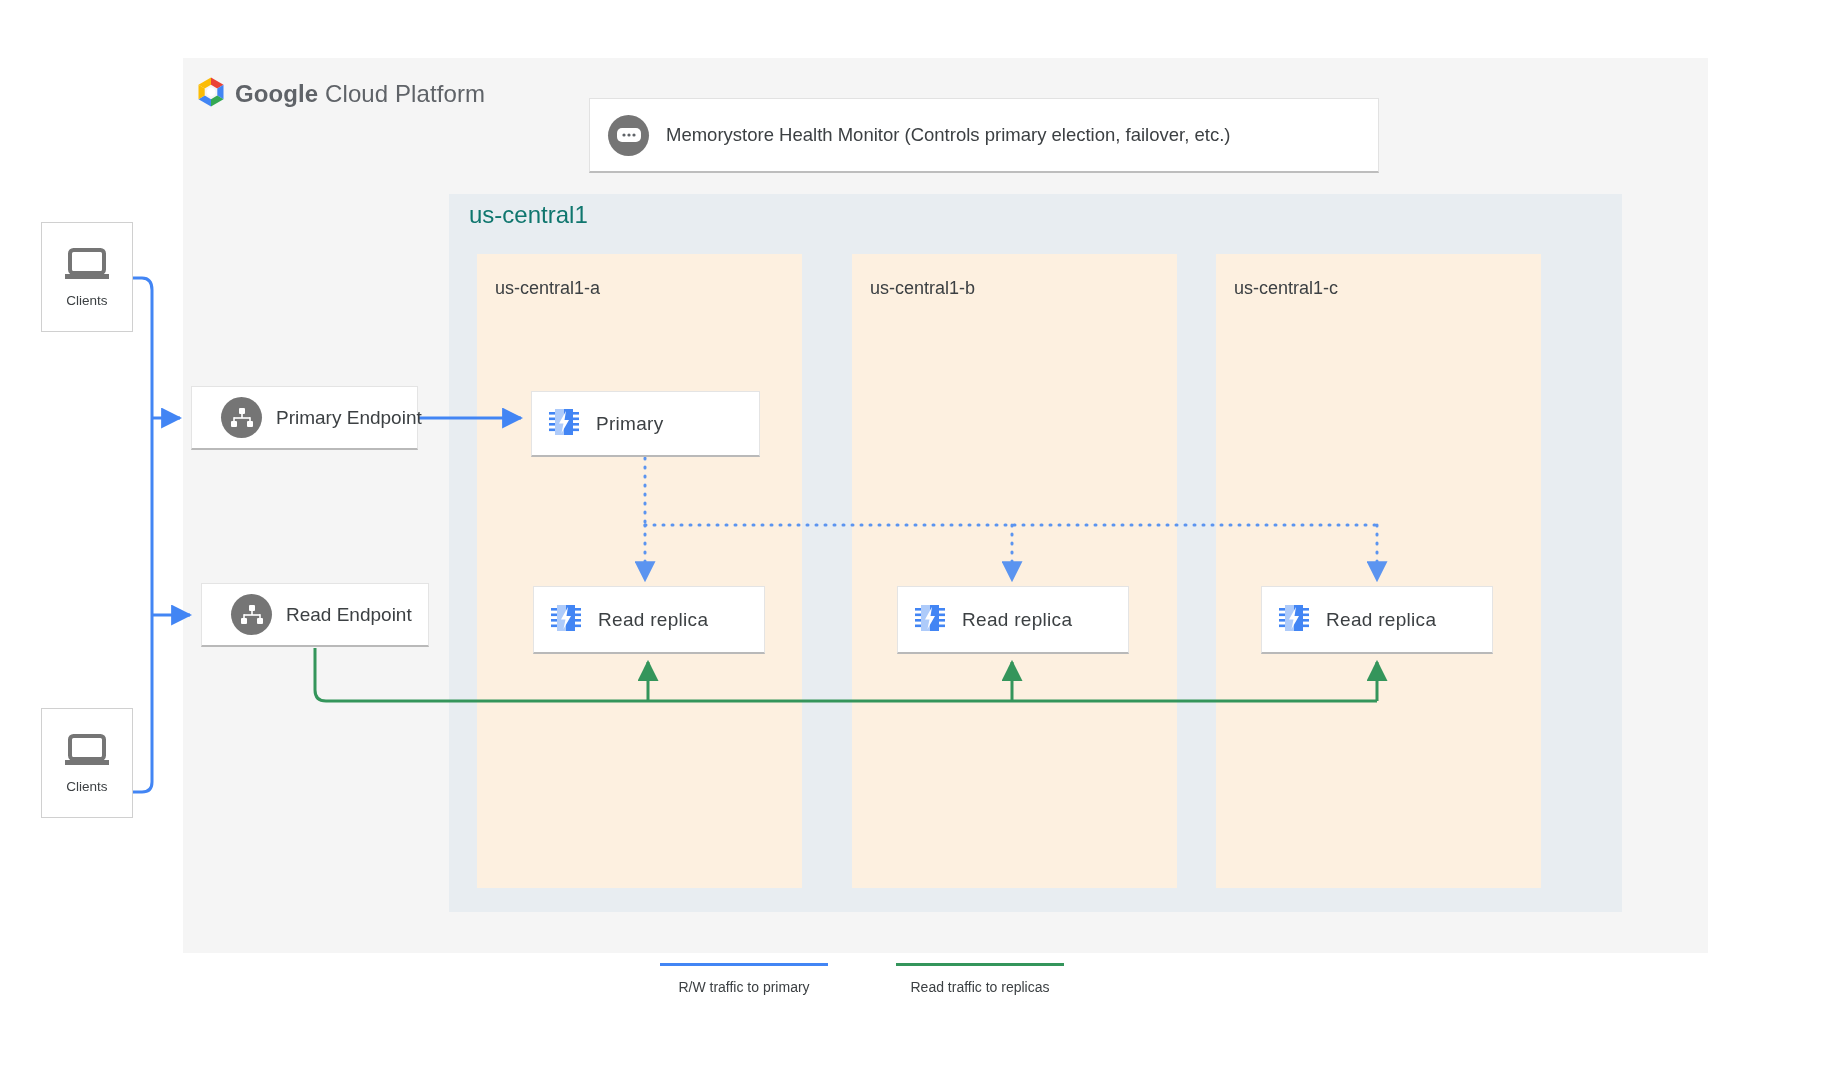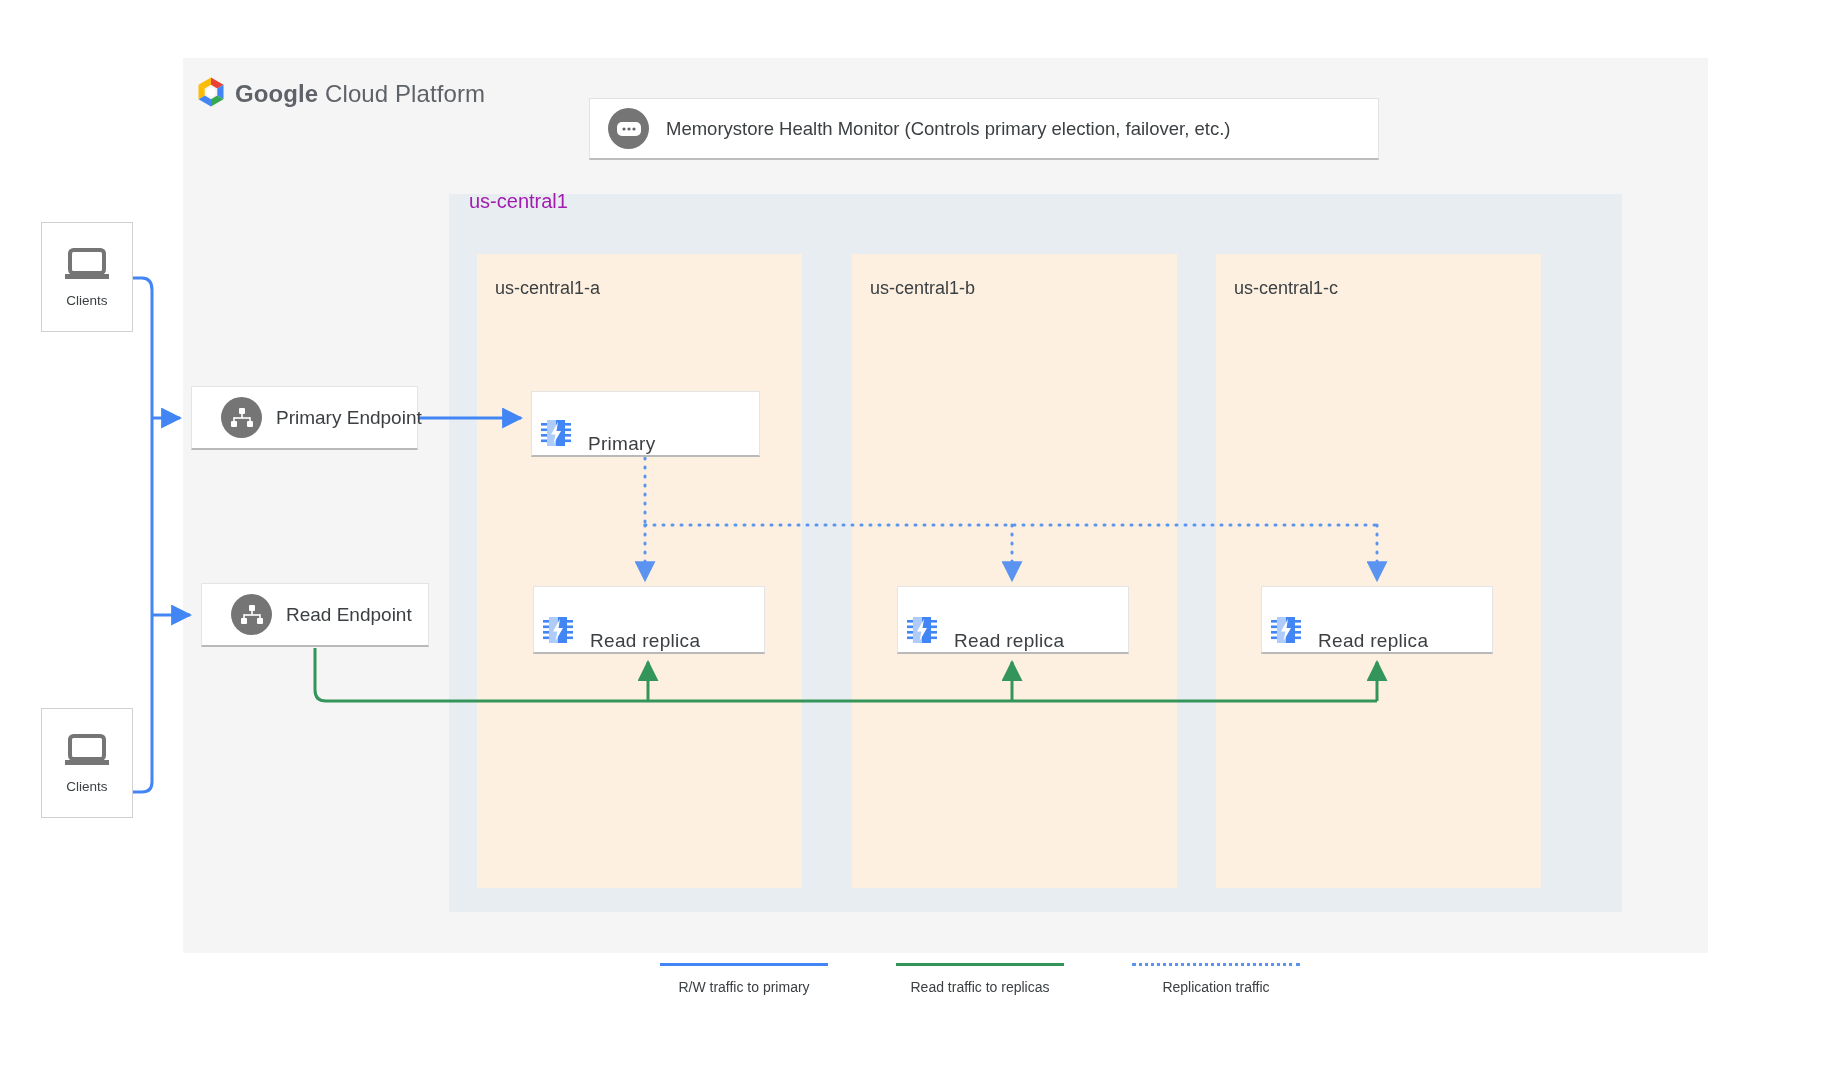--- a/index.html
+++ b/index.html
@@ -8,41 +8,41 @@
   .abs{position:absolute;box-sizing:border-box;}
 
   
   #gcp-panel{left:183px;top:58px;width:1525px;height:895px;background:#f5f5f5;}
 
   #gcp-logo-wrap{left:196px;top:73px;width:420px;height:42px;display:flex;align-items:center;gap:9px;}
   #gcp-logo-text{font-size:24px;color:#5f6368;letter-spacing:.1px;white-space:nowrap;}
   #gcp-logo-text b{font-weight:700;color:#5f6368;}
 
   
-  #health-monitor{left:589px;top:98px;width:790px;height:62px;background:#ffffff;
+  #health-monitor{left:589px;top:98px;width:790px;height:75px;background:#ffffff;
       border:1px solid #e2e2e2;border-bottom:2px solid #bdbdbd;
       display:flex;align-items:center;padding-left:18px;gap:17px;}
   #health-monitor .label{font-size:18.5px;color:#3c4043;white-space:nowrap;}
   .circ-icon{width:41px;height:41px;border-radius:50%;background:#757575;
       display:flex;align-items:center;justify-content:center;flex:0 0 auto;}
 
   
   #region-box{left:449px;top:194px;width:1173px;height:718px;background:#e8edf1;}
-  #region-label{left:469px;top:190px;font-size:20px;color:#a21caf;}
+  #region-label{left:469px;top:201px;font-size:24px;color:#0f766e;}
 
   
   .zone{top:254px;width:325px;height:634px;background:#fdf0e0;}
   #zone-a{left:477px;}
   #zone-b{left:852px;}
   #zone-c{left:1216px;}
   .zone-label{position:absolute;top:24px;left:18px;font-size:18px;color:#3c4043;}
 
   
   .node{background:#ffffff;border:1px solid #e4e4e4;border-bottom:2px solid #b9b9b9;
-      display:flex;align-items:flex-end;gap:14px;padding-left:6px;}
+      display:flex;align-items:center;gap:14px;padding-left:14px;}
   .node .label{font-size:19px;color:#3c4043;white-space:nowrap;letter-spacing:.3px;}
   #node-primary{left:531px;top:391px;width:229px;height:66px;}
   .replica{top:586px;width:232px;height:68px;}
   #node-replica-a{left:533px;}
   #node-replica-b{left:897px;}
   #node-replica-c{left:1261px;}
 
   
   .endpoint{background:#ffffff;border:1px solid #e4e4e4;border-bottom:2px solid #b9b9b9;
       display:flex;align-items:center;gap:14px;padding-left:29px;}
@@ -291,17 +291,13 @@
 
 <div class="abs" id="legend">
   <div class="legend-item">
     <div class="legend-swatch" style="border-top:3px solid #4285F4;"></div>
     <div class="legend-text">R/W traffic to primary</div>
   </div>
   <div class="legend-item">
     <div class="legend-swatch" style="border-top:3px solid #34955B;"></div>
     <div class="legend-text">Read traffic to replicas</div>
   </div>
-  <div class="legend-item">
-    <div class="legend-swatch" style="border-top:3px dotted #5B94F0;"></div>
-    <div class="legend-text">Replication traffic</div>
-  </div>
 </div>
 
 </body></html>

